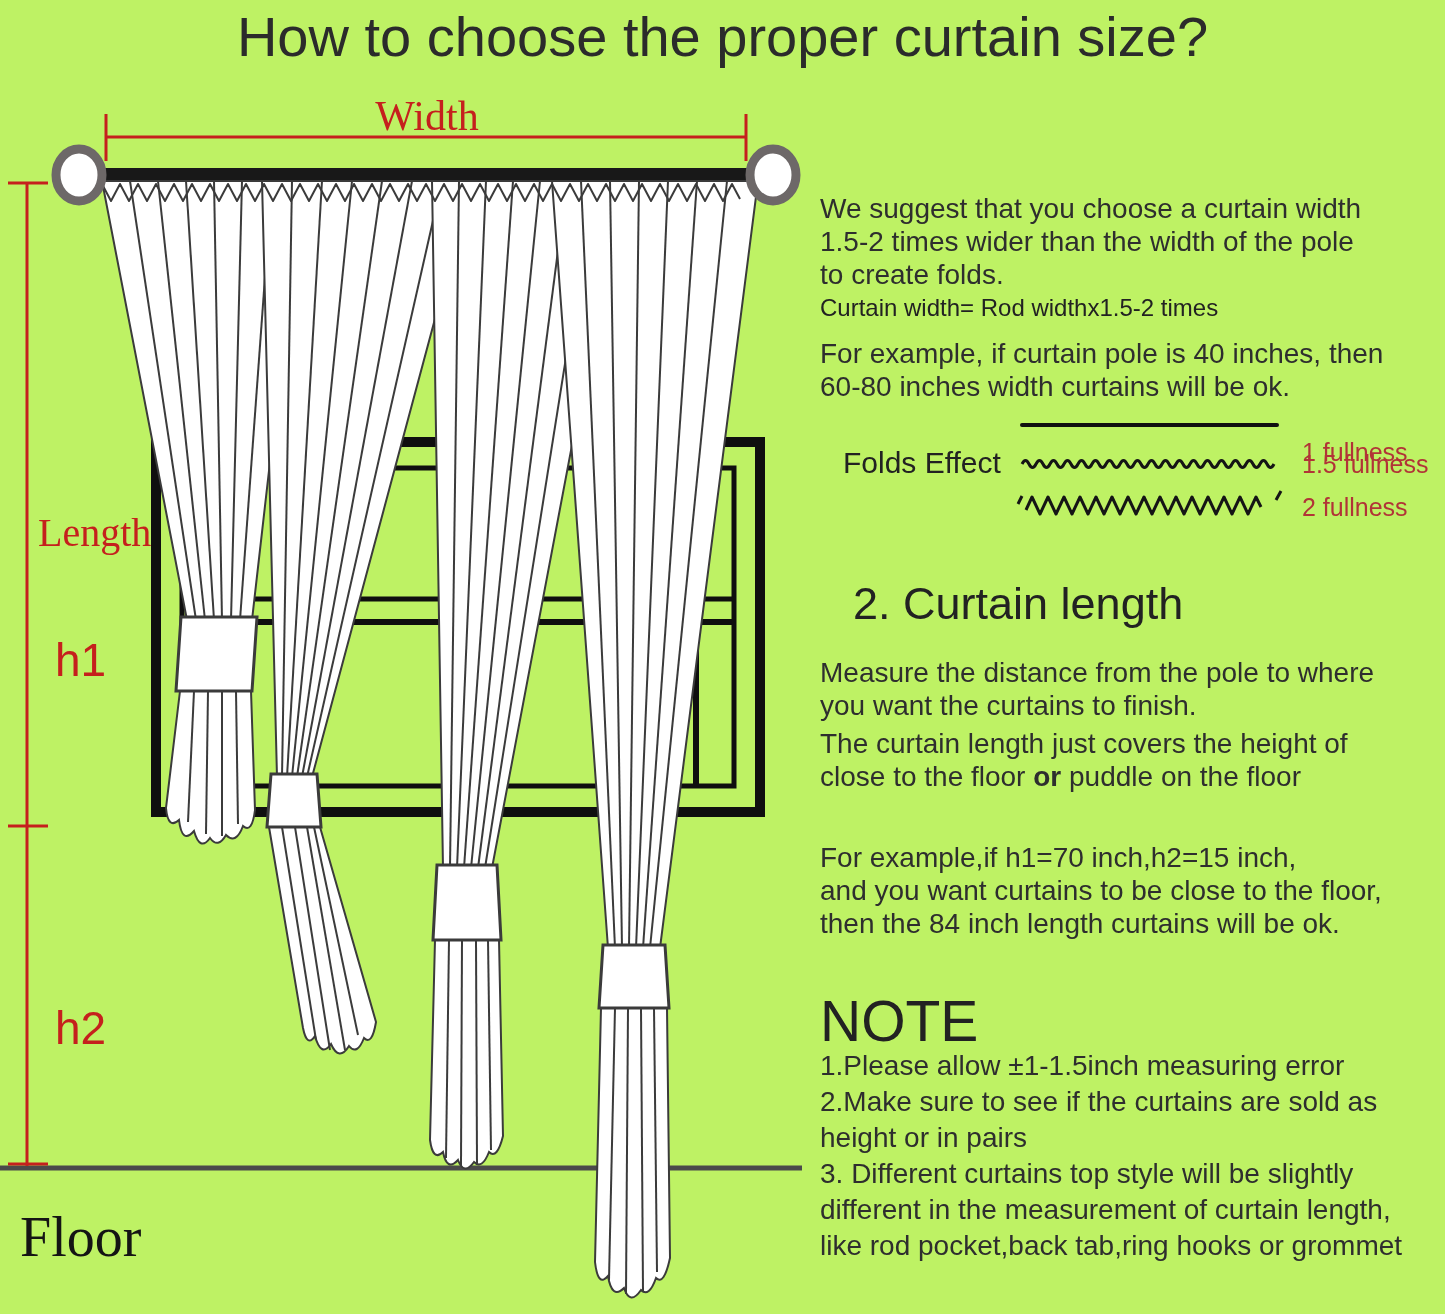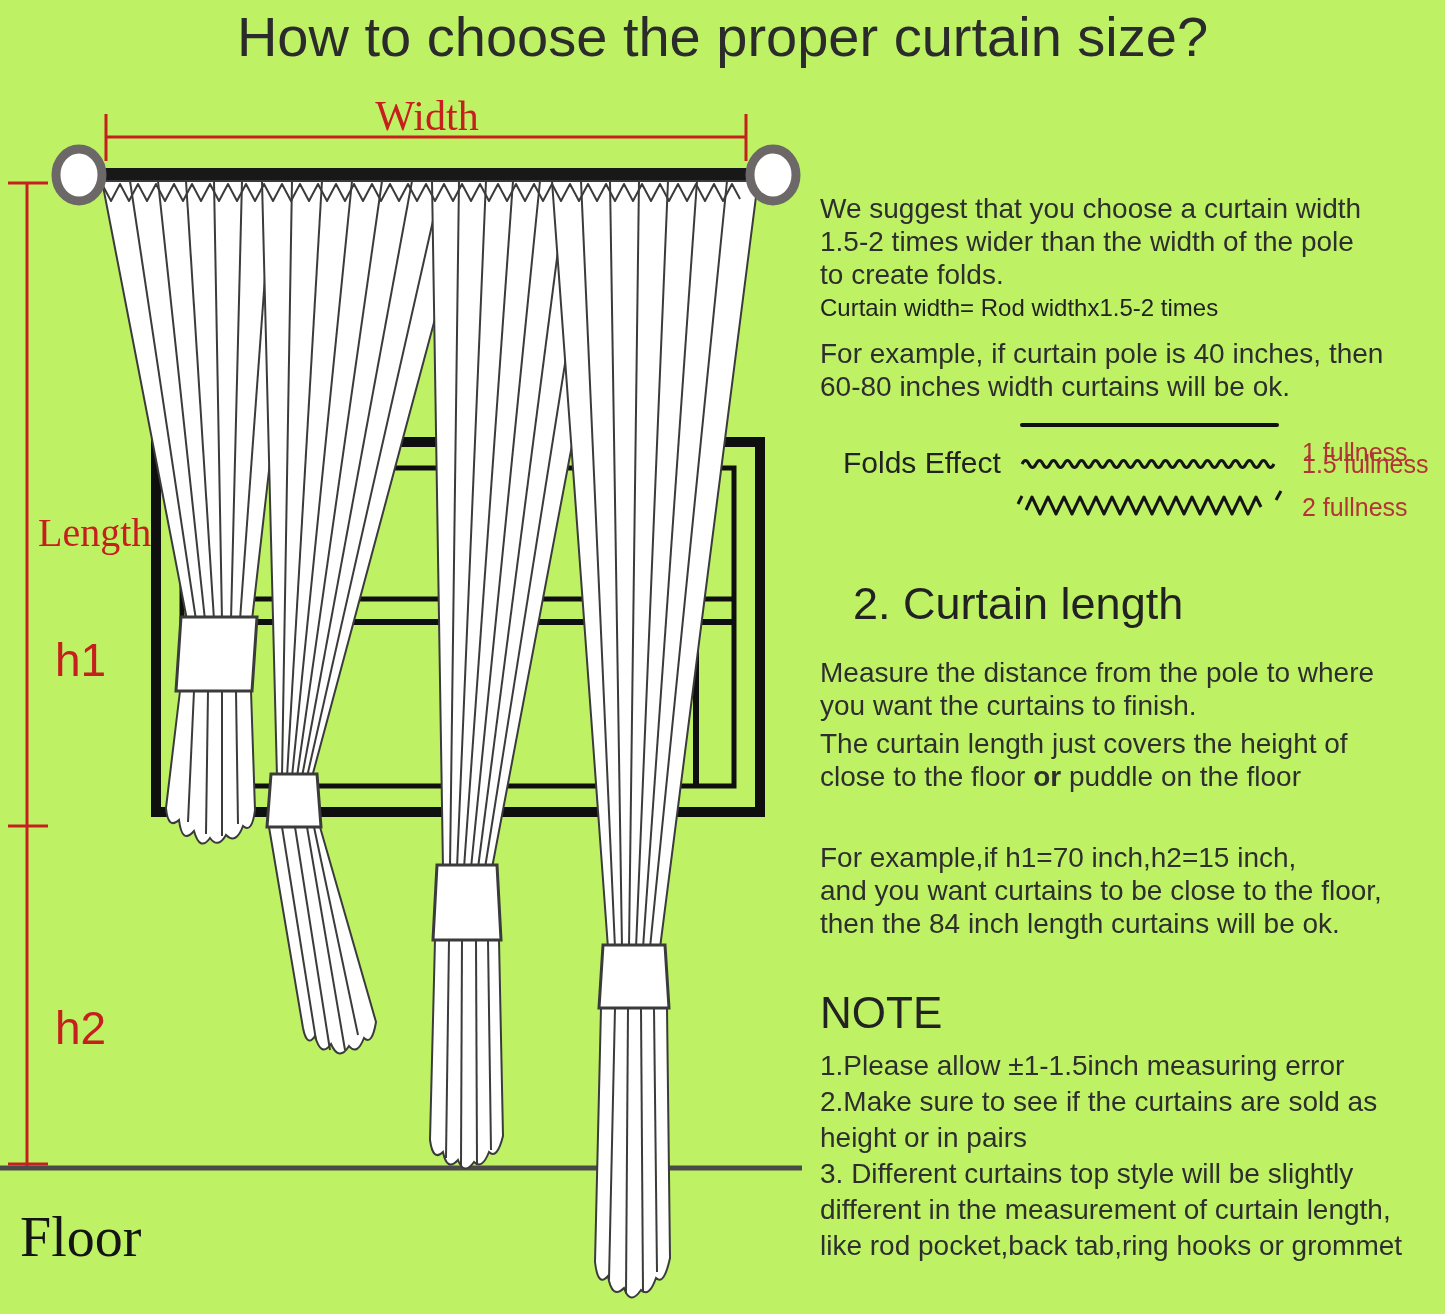--- a/index.html
+++ b/index.html
@@ -180,21 +180,21 @@
     <div class="line"><span>The curtain length just covers the height of</span></div>
     <div class="line"><span>close to the floor </span><span class="bold">or</span><span> puddle on the floor</span></div>
   </div>
 
   <div class="body-block" style="left:820px;top:841px;">
     <div class="line">For example,if h1=70 inch,h2=15 inch,</div>
     <div class="line">and you want curtains to be close to the floor,</div>
     <div class="line">then the 84 inch length curtains will be ok.</div>
   </div>
 
-  <div class="h-section" style="left:820px;top:988px;font-size:44px;">NOTE</div>
+  <div class="h-section" style="left:820px;top:988px;font-size:57px;">NOTE</div>
 
   <div class="note-block" style="left:820px;top:1048px;">
     <div class="line">1.Please allow ±1-1.5inch measuring error</div>
     <div class="line">2.Make sure to see if the curtains are sold as</div>
     <div class="line">height or in pairs</div>
     <div class="line">3. Different curtains top style will be slightly</div>
     <div class="line">different in the measurement of curtain length,</div>
     <div class="line">like rod pocket,back tab,ring hooks or grommet</div>
   </div>
 

